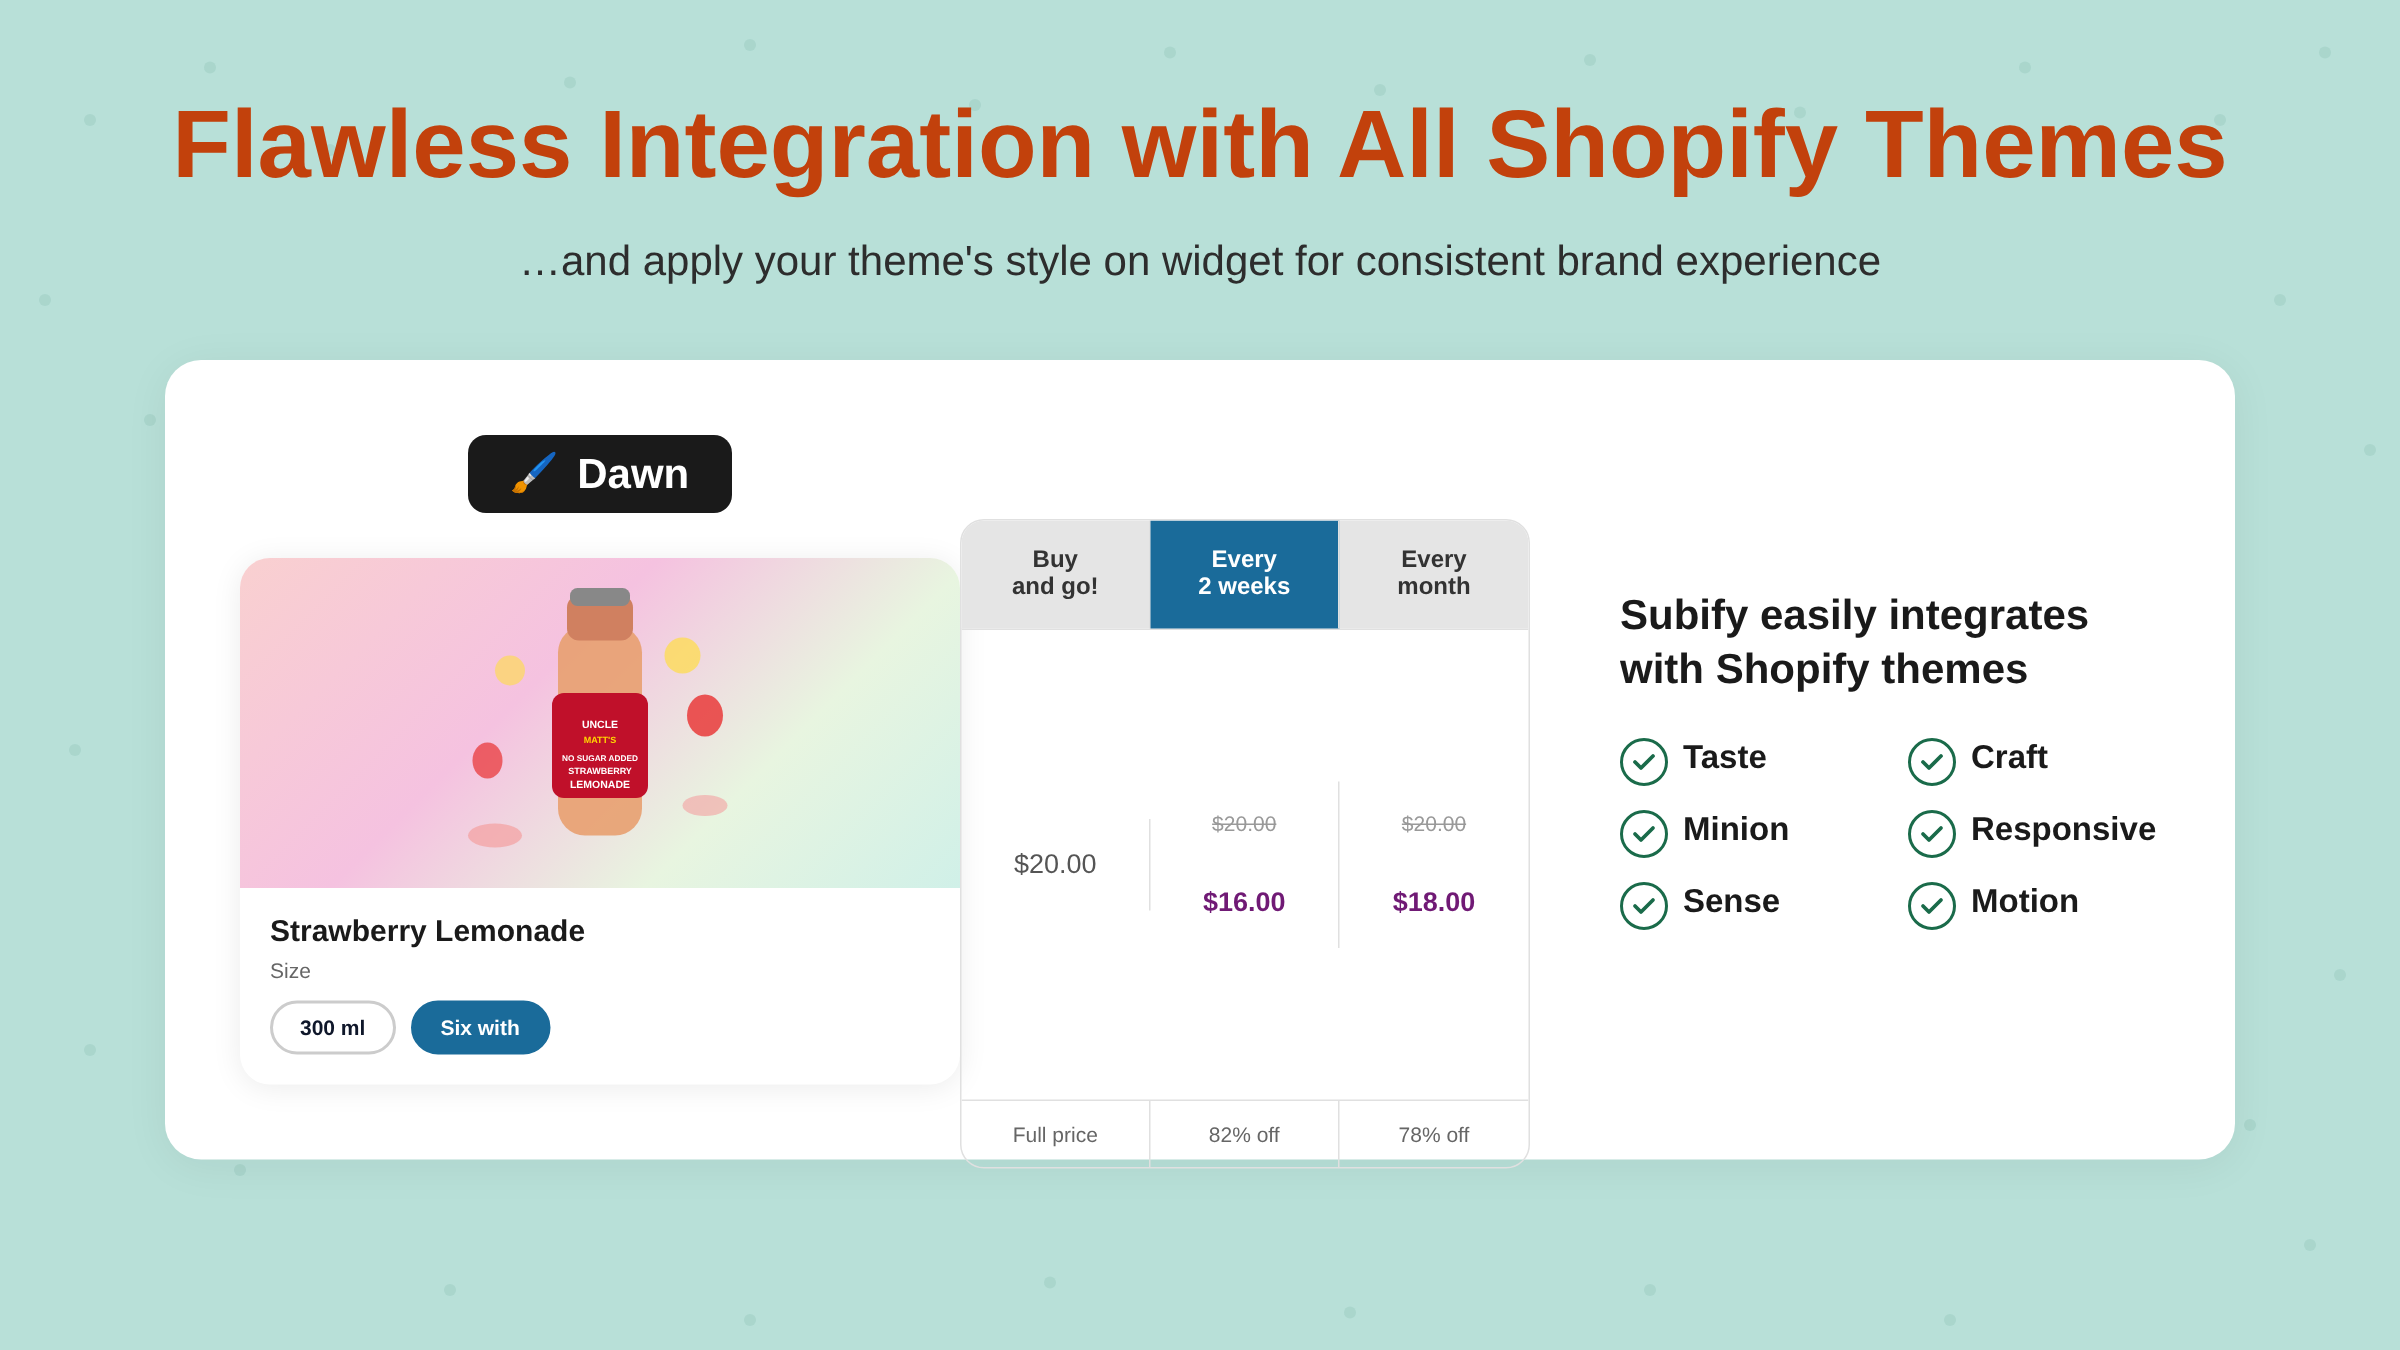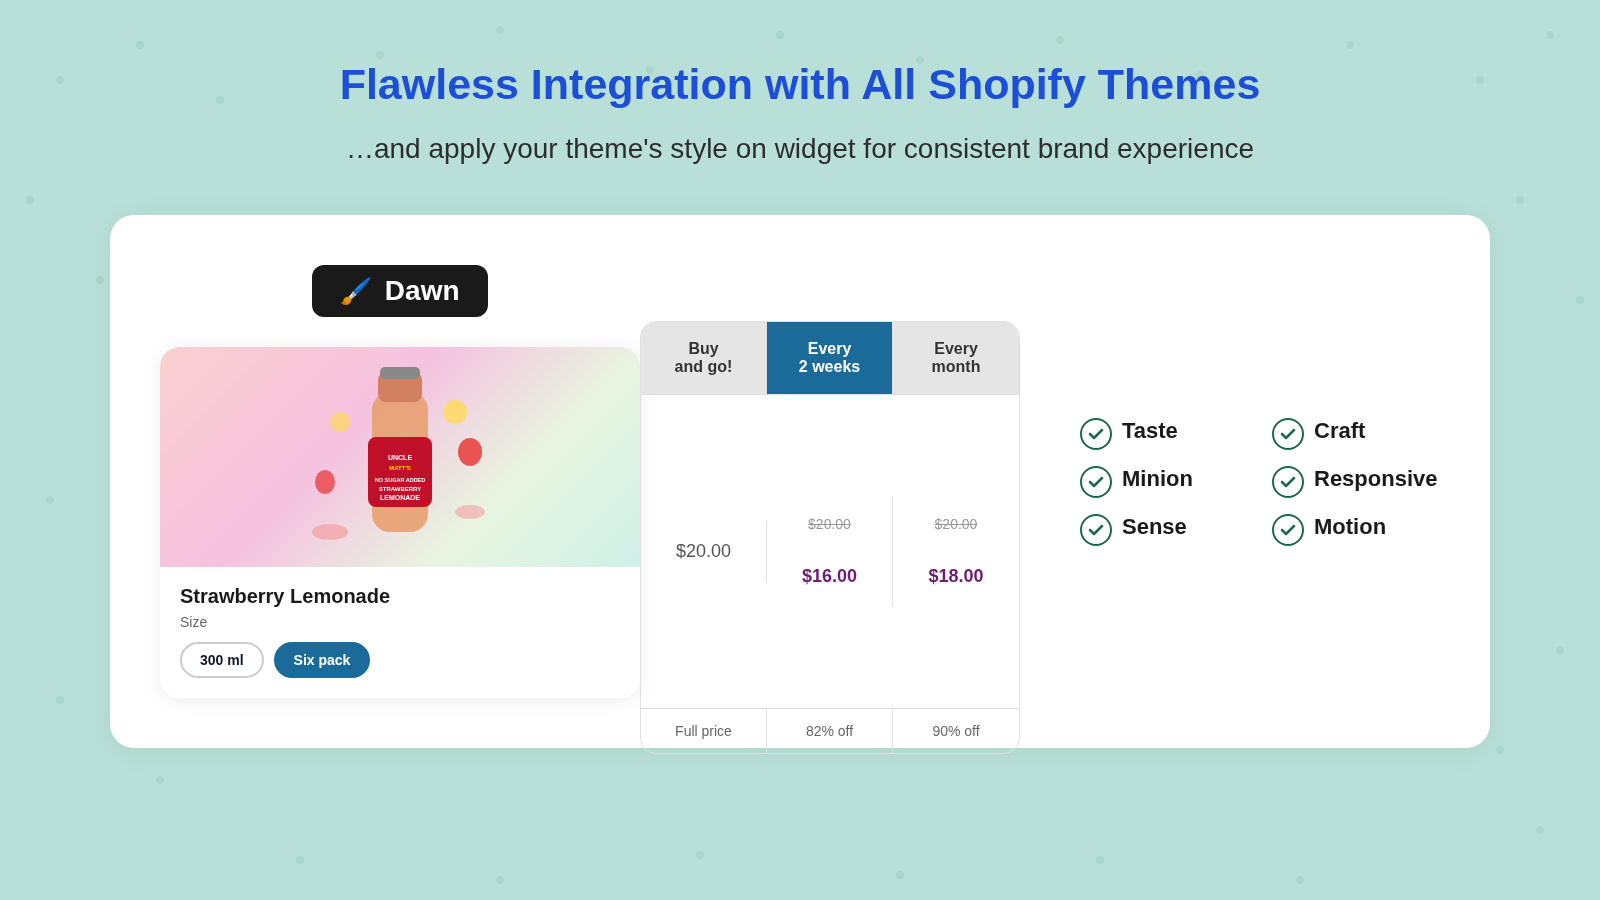--- a/index.html
+++ b/index.html
@@ -21,23 +21,23 @@
     }
 
     .content-wrapper {
       position: relative;
       z-index: 1;
       padding: 60px 80px 40px;
     }
 
     .main-title {
       text-align: center;
-      font-size: 43px;
+      font-size: 64px;
       font-weight: 800;
-      color: #1d4ed8;
+      color: #c2410c;
       margin-bottom: 24px;
       line-height: 1.15;
     }
 
     .subtitle {
       text-align: center;
       font-size: 28px;
       color: #2d2d2d;
       margin-bottom: 50px;
       font-weight: 400;
@@ -384,21 +384,21 @@
 
             <rect x="80" y="15" width="40" height="12" rx="5" fill="#888"></rect>
           </svg>
         </div>
 
         <div class="product-info">
           <div class="product-name">Strawberry Lemonade</div>
           <div class="product-size-label">Size</div>
           <div class="product-variants">
             <button class="variant-btn">300 ml</button>
-            <button class="variant-btn active">Six pack</button>
+            <button class="variant-btn active">Six with</button>
           </div>
         </div>
       </div>
     </div>
 
     <div class="pricing-section">
       <div class="pricing-table">
 
         <div class="pricing-header-row">
           <div class="pricing-col-header">Buy<br>and go!</div>
@@ -416,27 +416,28 @@
           </div>
           <div class="pricing-cell">
             <span class="price-original">$20.00</span>
             <span class="price-current">$18.00</span>
           </div>
         </div>
 
         <div class="pricing-discount-row">
           <div class="discount-cell">Full price</div>
           <div class="discount-cell">82% off</div>
-          <div class="discount-cell">90% off</div>
+          <div class="discount-cell">78% off</div>
         </div>
 
       </div>
     </div>
 
     <div class="info-section">
+      <div class="info-title">Subify easily integrates with Shopify themes</div>
 
       <div class="themes-grid">
 
         <div class="theme-item">
           <div class="check-circle">
             <svg viewBox="0 0 18 18" fill="none" xmlns="http://www.w3.org/2000/svg">
               <polyline points="3,9 7,13 15,5" stroke="#1a6b4a" stroke-width="2.5" stroke-linecap="round" stroke-linejoin="round"></polyline>
             </svg>
           </div>
           <span>Taste</span>

